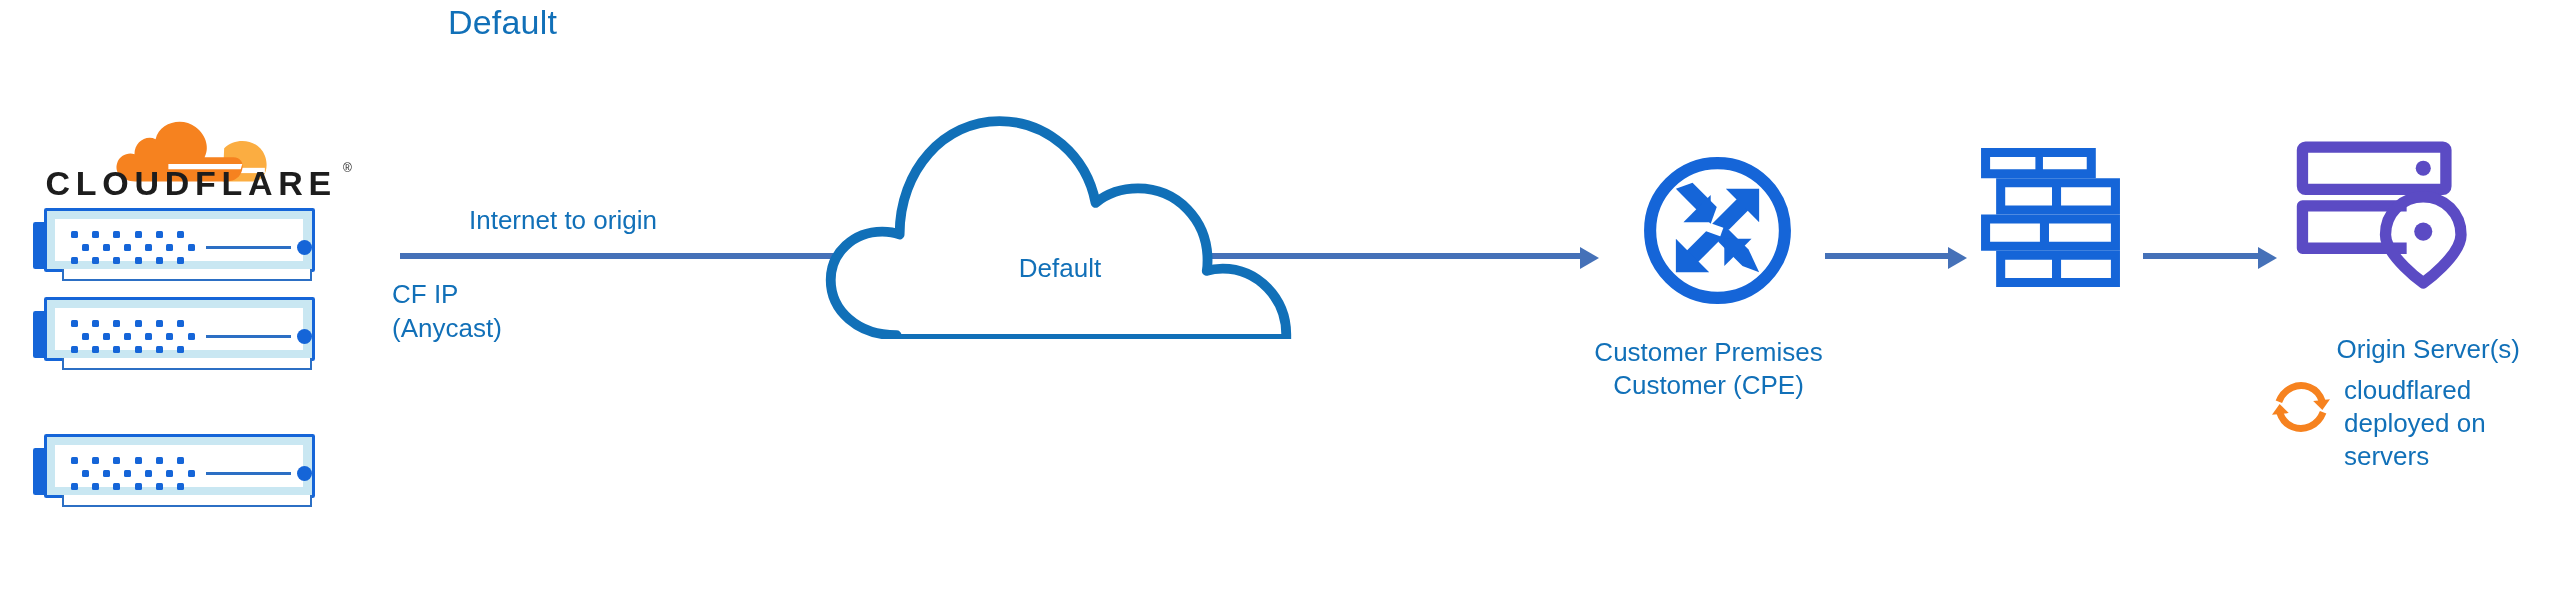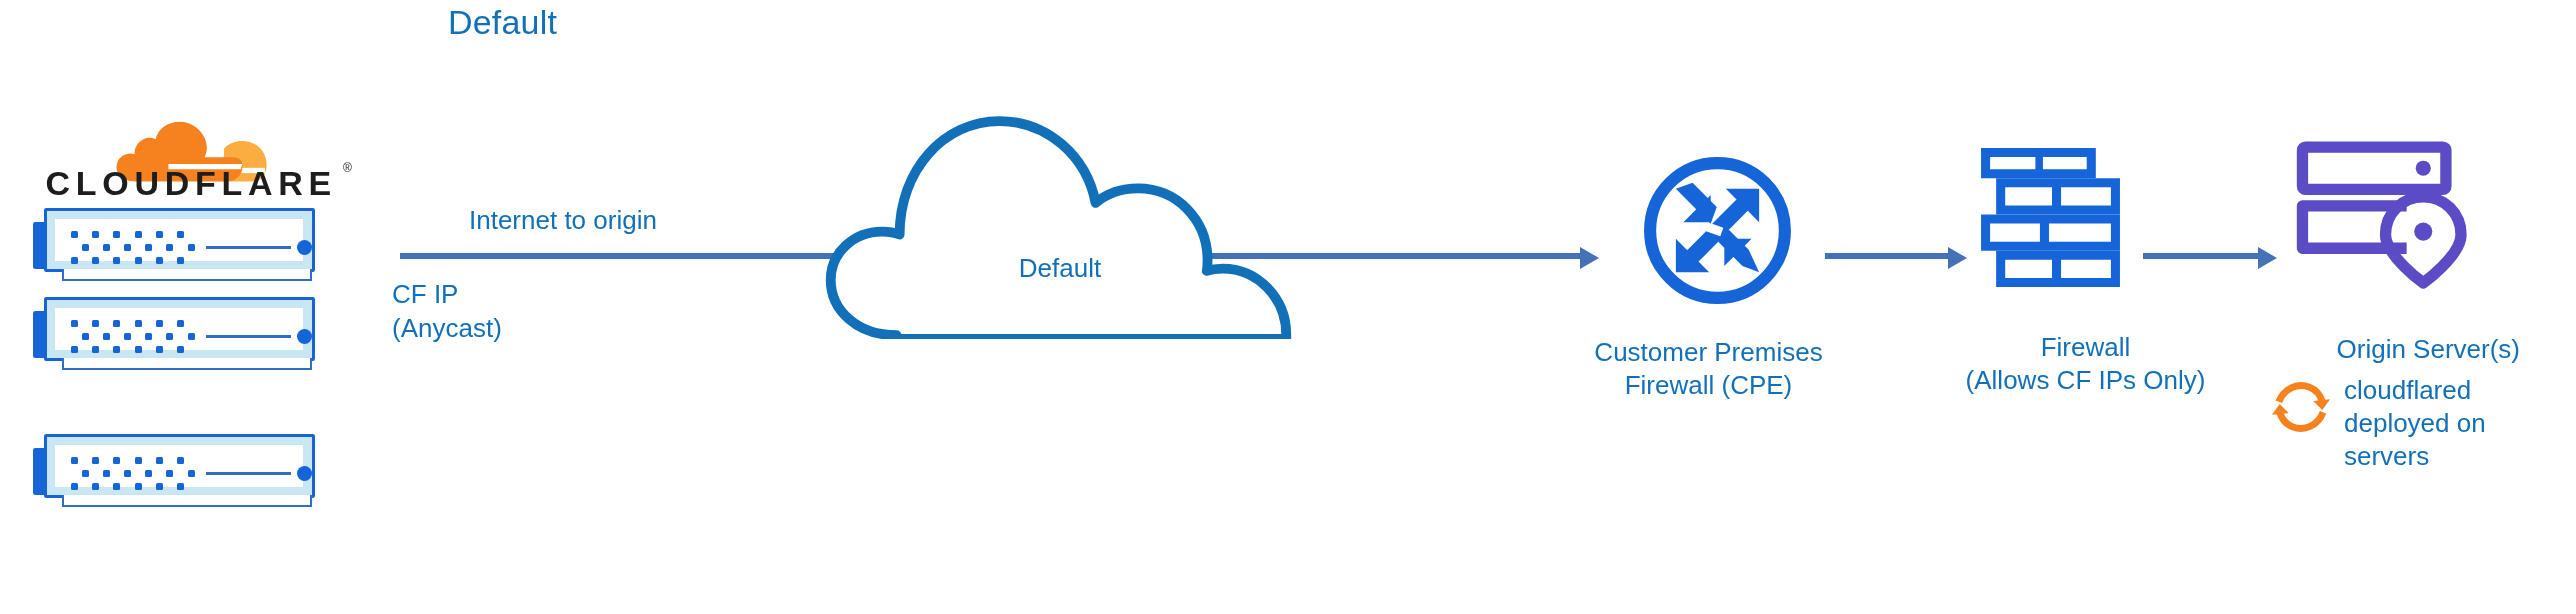--- a/index.html
+++ b/index.html
@@ -367,21 +367,21 @@
       </g>
 
       <g fill="#1565D8">
         <path d="M160 160 L138 152 L106 120 L114 98 L146 130 Z"></path>
         <path d="M150 116 L114 116 L114 152 L132 134 Z"></path>
       </g>
     </svg>
   </div>
   <div class="abs" id="cpe-label">
     <div class="label center" style="position:relative; left:0; top:0; width:100%;">Customer Premises</div>
-    <div class="label center" style="position:relative; left:0; top:0; width:100%;">Firewall (CPE)</div>
+    <div class="label center" style="position:relative; left:0; top:0; width:100%;">Customer (CPE)</div>
   </div>
 
   <div class="flow-line abs" style="left:1825px; top:253px; width:123px;"></div>
   <div class="flow-head abs" style="left:1948px; top:247px;"></div>
 
   <div class="abs" id="firewall-node">
     <svg width="151" height="151" viewBox="0 0 200 200">
       <g fill="#1565D8">
 
         <path d="M8 8 L160 8 L160 48 L8 48 Z
@@ -394,24 +394,20 @@
 
         <path d="M8 96 L192 96 L192 144 L8 144 Z
                  M20 108 L20 132 L86 132 L86 108 Z
                  M98 108 L98 132 L180 132 L180 108 Z" fill-rule="evenodd"></path>
 
         <path d="M28 144 L192 144 L192 192 L28 192 Z
                  M40 156 L40 180 L102 180 L102 156 Z
                  M114 156 L114 180 L180 180 L180 156 Z" fill-rule="evenodd"></path>
       </g>
     </svg>
-  </div>
-  <div class="abs" id="firewall-label">
-    <div class="label center" style="position:relative; left:0; top:0; width:100%;">Firewall</div>
-    <div class="label center" style="position:relative; left:0; top:0; width:100%;">(Allows CF IPs Only)</div>
   </div>
 
   <div class="flow-line abs" style="left:2143px; top:253px; width:115px;"></div>
   <div class="flow-head abs" style="left:2258px; top:247px;"></div>
 
   <div class="abs" id="origin-node">
     <svg width="182" height="151" viewBox="0 0 240 200">
       <g fill="none" stroke="#5B4BC4" stroke-width="15" stroke-linejoin="round">
 
         <rect x="12" y="12" width="190" height="56" rx="4"></rect>

